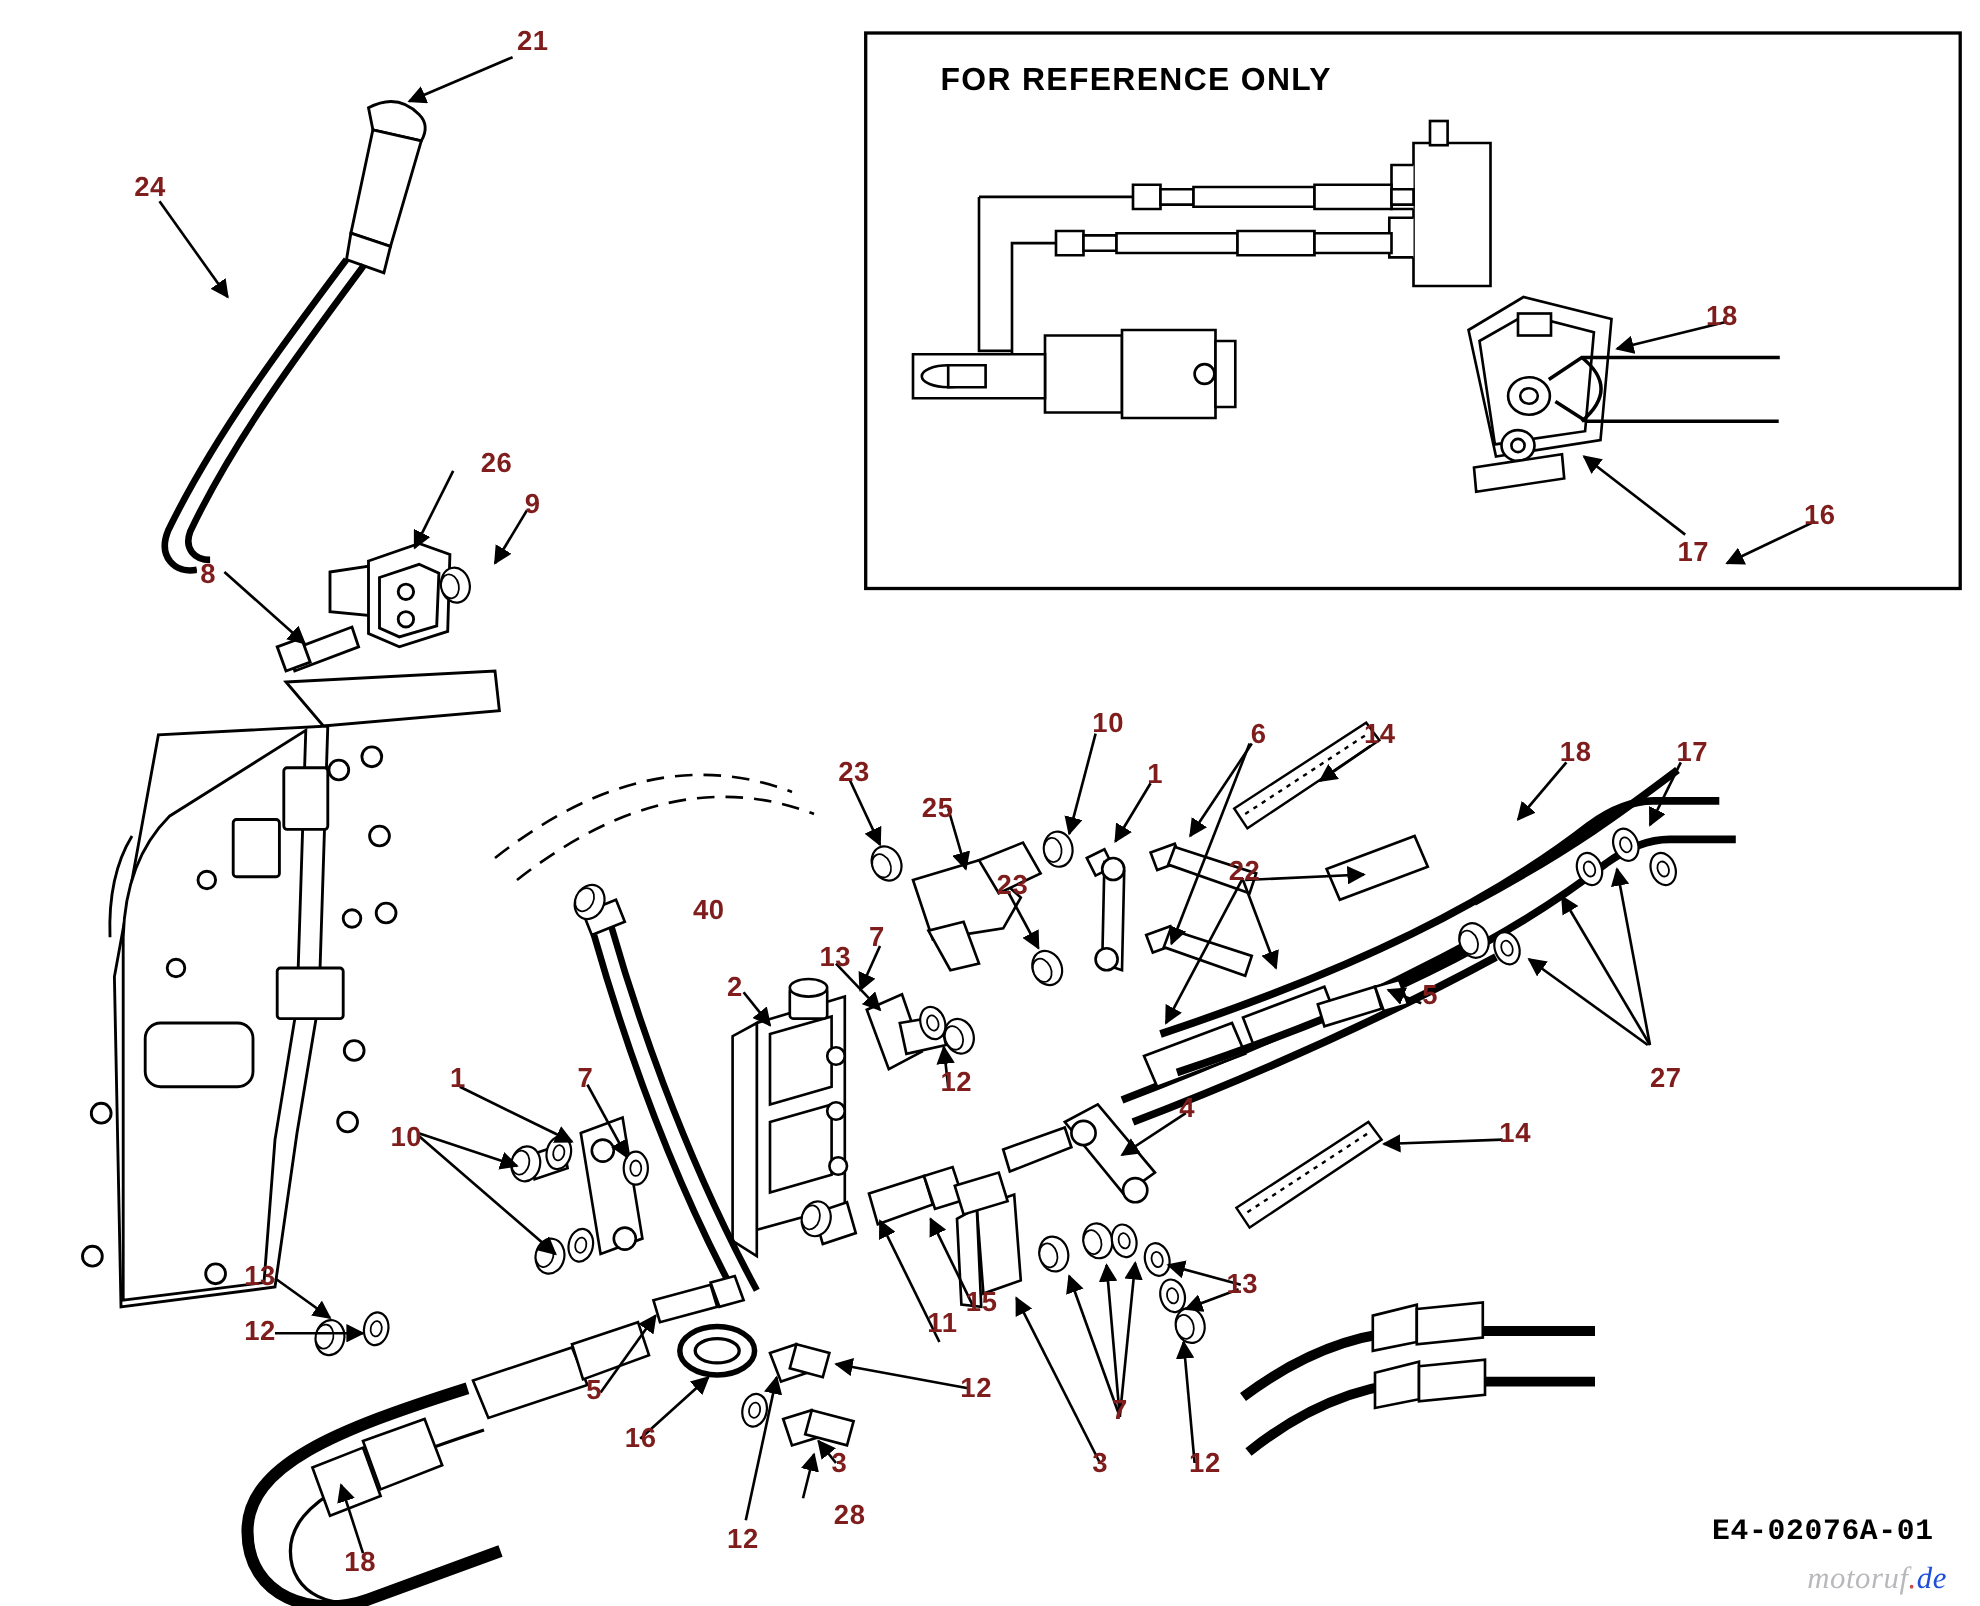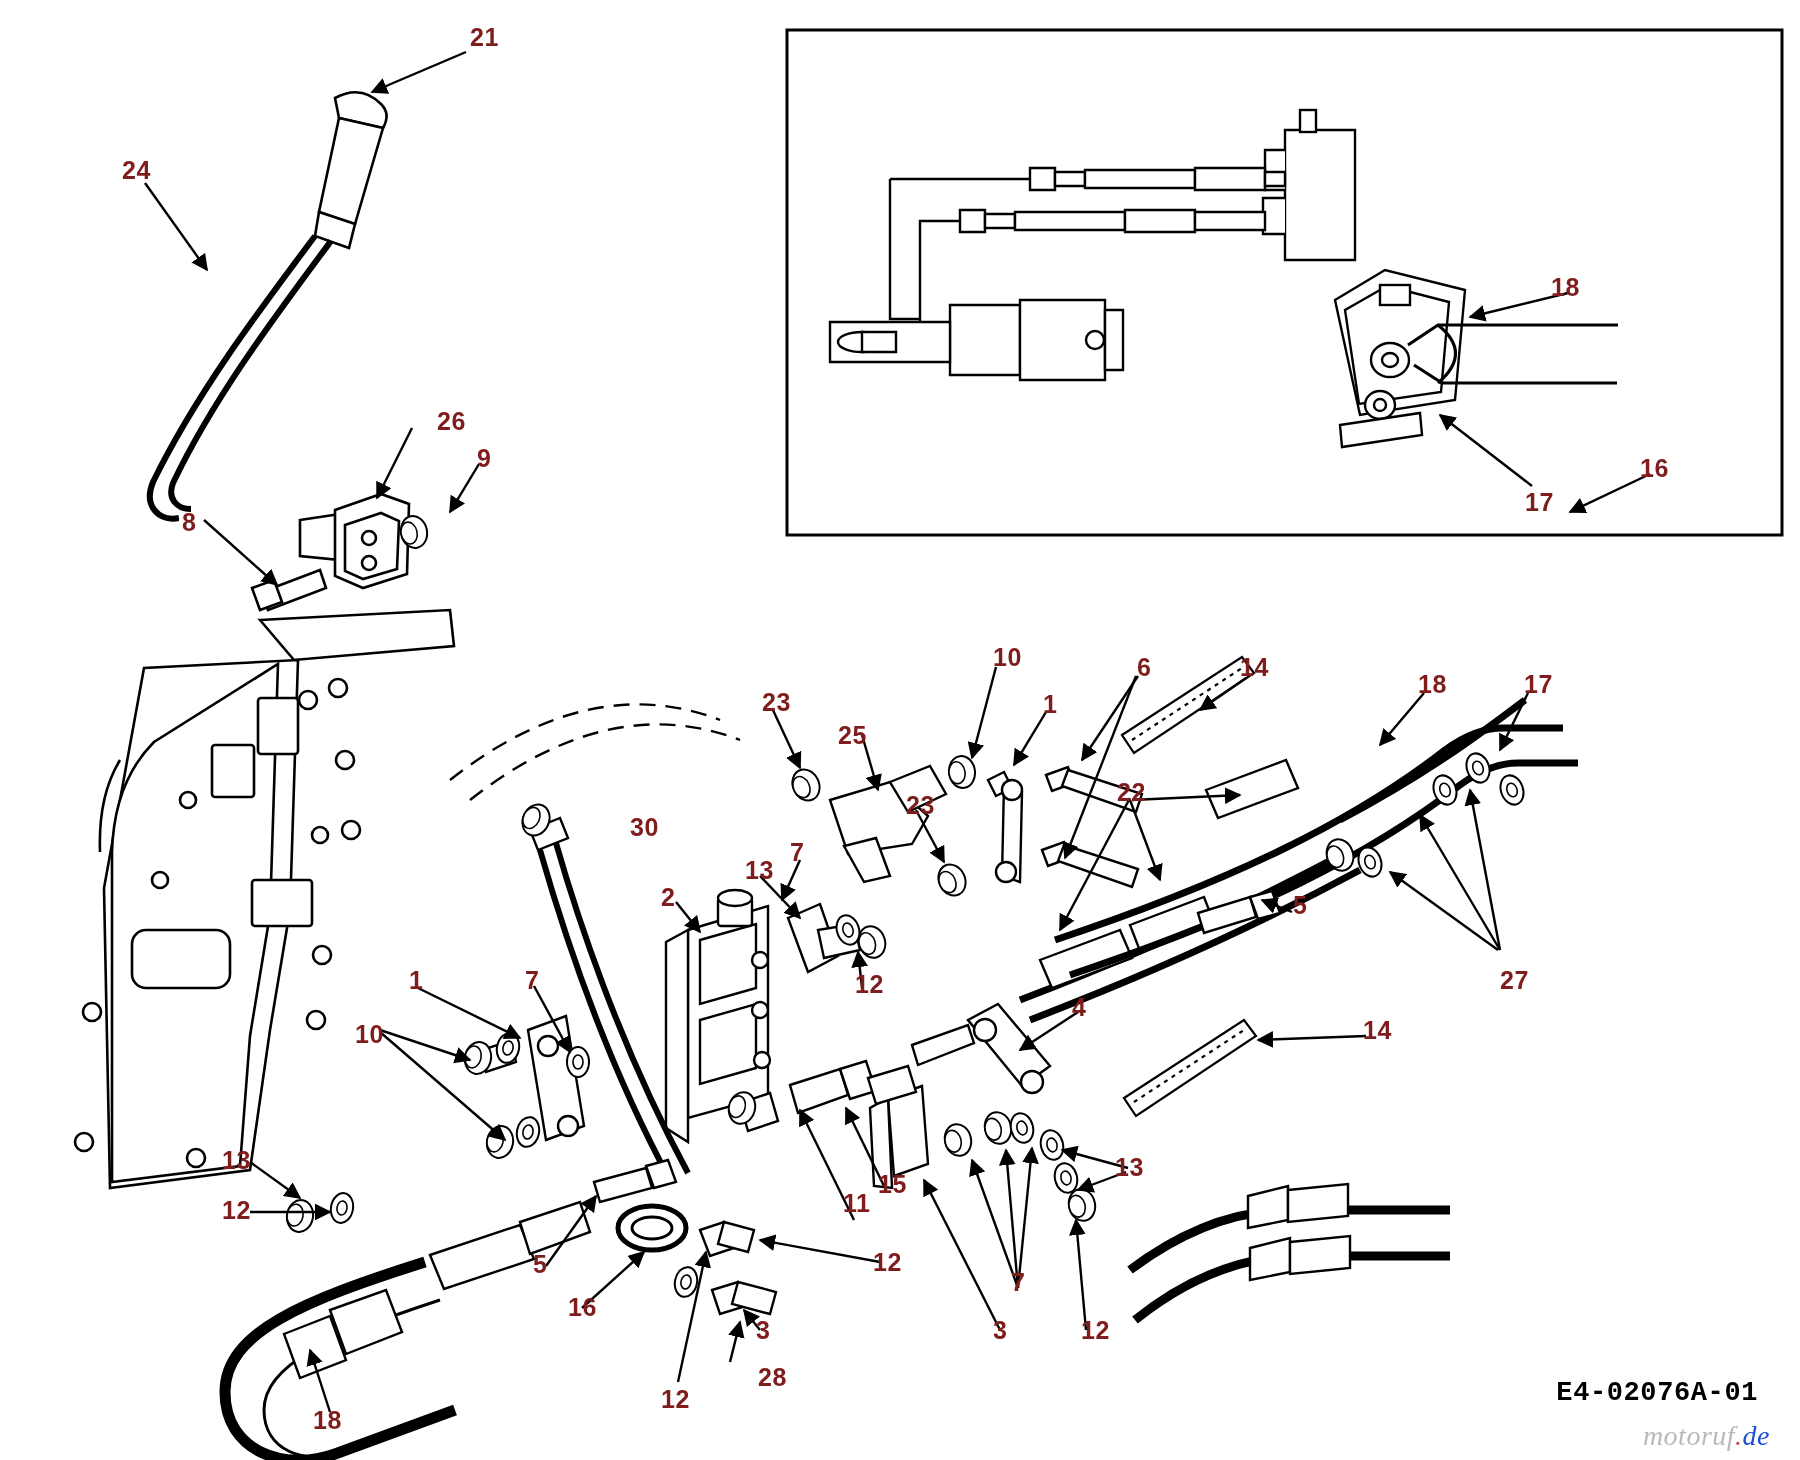--- a/index.html
+++ b/index.html
@@ -419,20 +419,21 @@
       <path d="M582 1308 L644 1252"></path>
       <path d="M760 1330 L744 1310"></path>
       <path d="M1000 1330 L924 1180"></path>
       <path d="M1086 1330 L1076 1220"></path>
       <path d="M730 1362 L740 1322"></path>
       <path d="M678 1382 L706 1252"></path>
       <path d="M330 1412 L310 1350"></path>
     </g>
   </svg>
 
+  <div class="ref-box-title" style="left:855px; top:57px;">FOR REFERENCE ONLY</div>
 
   <div id="callouts">
       <div class="callout-label" style="left: 470px; top: 25px;">21</div>
       <div class="callout-label" style="left: 122px; top: 158px;">24</div>
       <div class="callout-label" style="left: 1551px; top: 275px;">18</div>
       <div class="callout-label" style="left: 409px; top: 409px; margin-left: 28px;">26</div>
       <div class="callout-label" style="left: 477px; top: 446px;">9</div>
       <div class="callout-label" style="left: 1640px; top: 456px;">16</div>
       <div class="callout-label" style="left: 1525px; top: 490px;">17</div>
       <div class="callout-label" style="left: 182px; top: 510px;">8</div>
@@ -440,21 +441,21 @@
       <div class="callout-label" style="left: 1137px; top: 655px;">6</div>
       <div class="callout-label" style="left: 1240px; top: 655px;">14</div>
       <div class="callout-label" style="left: 1418px; top: 672px;">18</div>
       <div class="callout-label" style="left: 1524px; top: 672px;">17</div>
       <div class="callout-label" style="left: 762px; top: 690px;">23</div>
       <div class="callout-label" style="left: 1043px; top: 692px;">1</div>
       <div class="callout-label" style="left: 838px; top: 723px;">25</div>
       <div class="callout-label" style="left: 1117px; top: 780px;">22</div>
       <div class="callout-label" style="left: 906px; top: 793px;">23</div>
       <div class="callout-label" style="left: 790px; top: 840px;">7</div>
-      <div class="callout-label" style="left: 630px; top: 815px;">30</div>
+      <div class="callout-label" style="left: 630px; top: 815px;">40</div>
       <div class="callout-label" style="left: 745px; top: 858px;">13</div>
       <div class="callout-label" style="left: 661px; top: 885px;">2</div>
       <div class="callout-label" style="left: 1293px; top: 893px;">5</div>
       <div class="callout-label" style="left: 1500px; top: 968px;">27</div>
       <div class="callout-label" style="left: 855px; top: 972px;">12</div>
       <div class="callout-label" style="left: 409px; top: 968px;">1</div>
       <div class="callout-label" style="left: 525px; top: 968px;">7</div>
       <div class="callout-label" style="left: 1072px; top: 995px;">4</div>
       <div class="callout-label" style="left: 1363px; top: 1018px;">14</div>
       <div class="callout-label" style="left: 355px; top: 1022px;">10</div>

